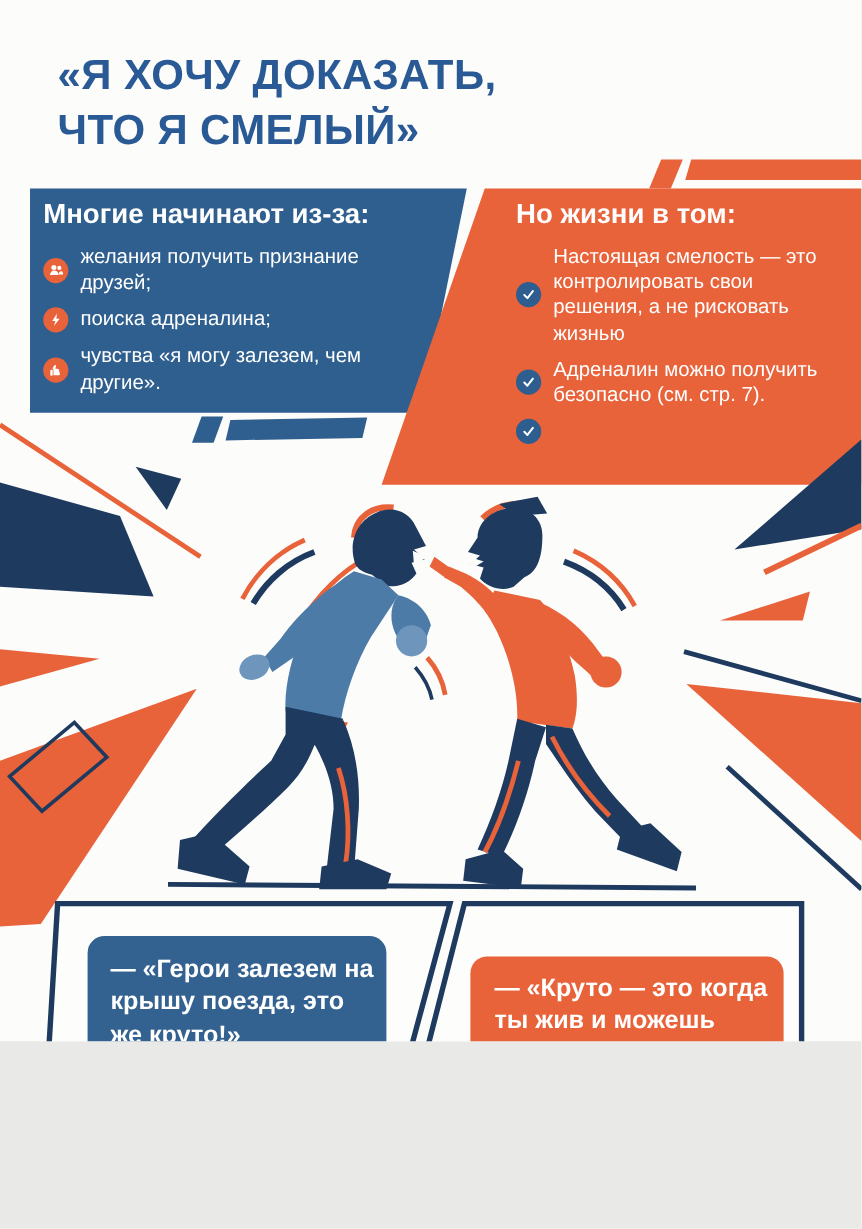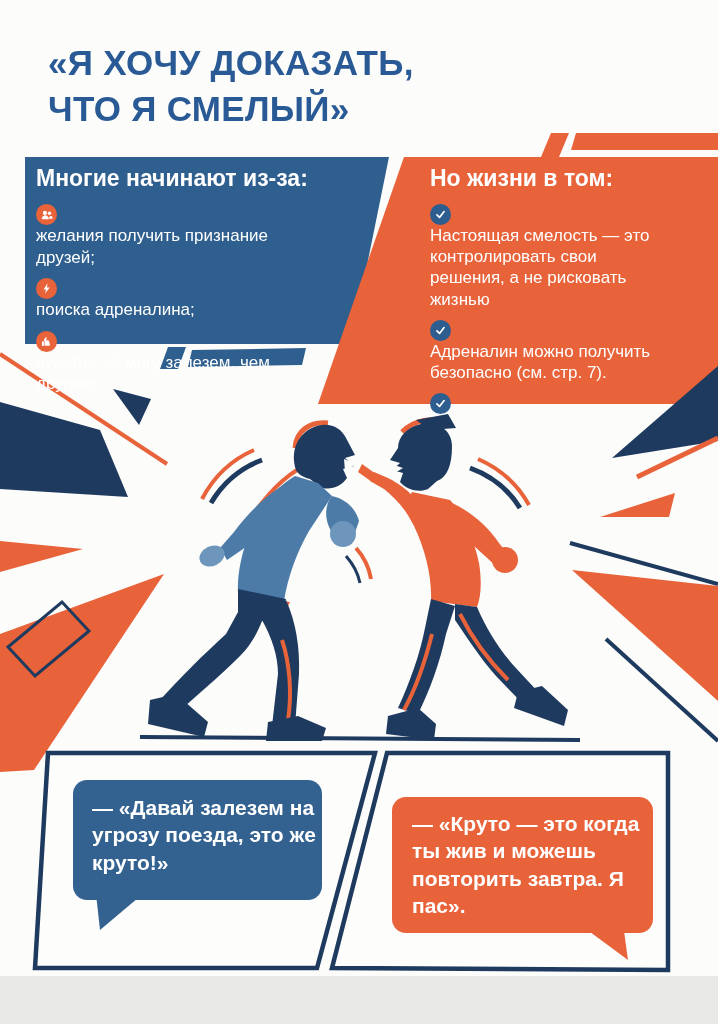--- a/index.html
+++ b/index.html
@@ -1,30 +1,30 @@
 <!DOCTYPE html>
 <html><head>
 <meta charset="utf-8">
 <style>
   html,body{margin:0;padding:0;background:#e9e9e7;}
   .poster{
-    position:relative;width:718px;height:976px;margin:0 auto;
+    position:relative;width:718px;height:868px;margin:0 auto;
     background:#fcfcfa;overflow:hidden;
     font-family:"Liberation Sans",sans-serif;
   }
   .art{position:absolute;left:0;top:0;width:718px;height:1024px;}
   .txt{position:absolute;color:#fff;}
   .title{
     left:48px;top:40px;width:560px;
     font-size:35px;line-height:1.3;font-weight:bold;
     color:#2a5a95;letter-spacing:.3px;
   }
   .box-head{font-size:23px;font-weight:bold;margin:0 0 12px 0;line-height:1.1;}
   .blist{list-style:none;margin:0;padding:0;}
-  .blist li{display:flex;align-items:flex-start;margin-bottom:9px;flex-direction:column;}
+  .blist li{display:flex;align-items:center;margin-bottom:9px;}
   .bullet{
     flex:0 0 21px;width:21px;height:21px;border-radius:50%;
     display:flex;align-items:center;justify-content:center;margin-right:10px;margin-top:1px;
   }
   .bullet svg{display:block;}
   .b-orange{background:#e8623a;}
   .b-navy{background:#2e5d8f;}
   .reasons{left:36px;top:166px;width:300px;}
   .reasons .item-text{font-size:17px;line-height:1.26;width:235px;}
   .truths{left:430px;top:166px;width:262px;}
@@ -188,16 +188,16 @@
       <li>
         <span class="bullet b-navy">
           <svg width="13" height="13" viewBox="0 0 20 20">
               <polyline points="4.5,10.5 8.5,14.5 15.5,5.5" fill="none" stroke="#fff" stroke-width="2.6" stroke-linecap="round" stroke-linejoin="round"></polyline>
             </svg>
         </span>
       </li>
     </ul>
   </div>
 
-  <div class="txt quote quote-left">— «Давай залезем на угрозу поезда, это же круто!»</div>
+  <div class="txt quote quote-left">— «Герои залезем на крышу поезда, это же круто!»</div>
   <div class="txt quote quote-right">— «Круто — это когда ты жив и можешь повторить завтра. Я пас».</div>
 
 </div>
 
 </body></html>

